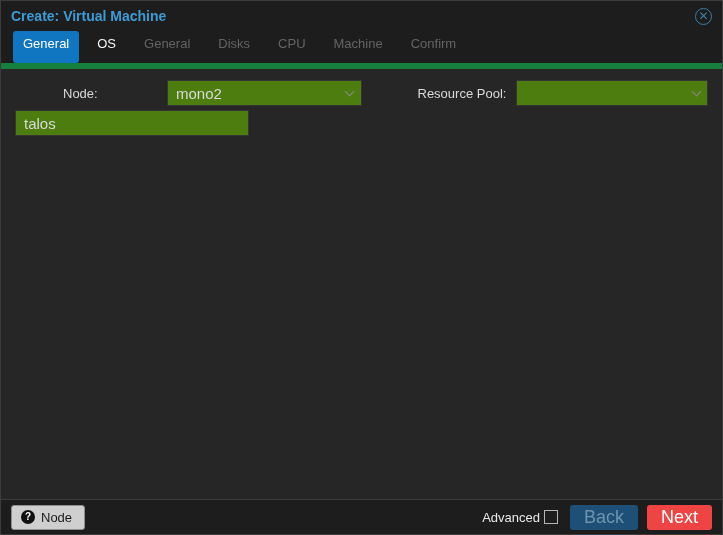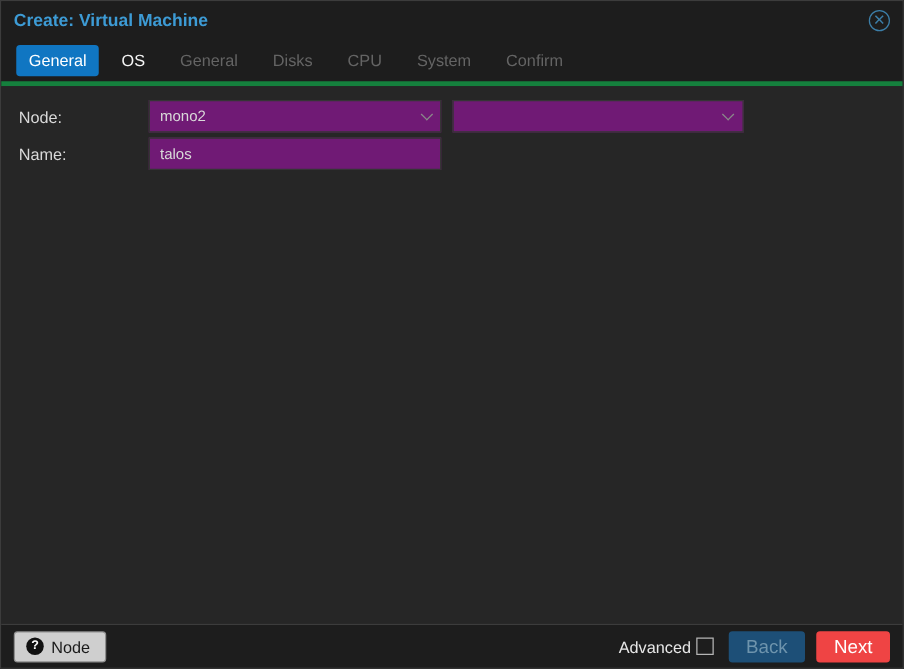--- a/index.html
+++ b/index.html
@@ -30,22 +30,22 @@
     width: 17px; height: 17px;
     border: 1px solid #3c7ea8; border-radius: 50%;
     color: #3c7ea8; font-size: 12px; line-height: 15px;
     text-align: center; cursor: pointer;
     background: transparent;
   }
   
   .tabbar {
     height: 38px; flex: 0 0 38px;
     background: #1d1d1d;
-    border-bottom: 4px solid #15803d;
-    display: flex; align-items: center;
+    border-bottom: 6px solid #15803d;
+    display: flex; 
     padding: 0 12px;
   }
   .tab {
     font-size: 13px;
     padding: 5px 10px; margin-right: 8px;
     border-radius: 3px;
     color: #c9c9c9; cursor: pointer;
     white-space: nowrap;
   }
   .tab.active { background: #1076c2; color: #ffffff; }
@@ -58,34 +58,34 @@
     padding: 11px 14px;
     display: flex;
   }
   .col { width: 50%; }
   .row {
     display: flex; align-items: center;
     margin-bottom: 4px; height: 26px;
   }
   .row .lbl {
     color: #d9d9d9; font-size: 13px;
-    width: 104px; flex: 0 0 104px;
+    width: 104px; flex: 0 0 104px; margin-left: 48px;
   }
   .col.right .lbl { width: 106px; flex: 0 0 106px; padding-left: 8px; }
   .field {
     position: relative;
     height: 26px; flex: 1 1 auto;
     max-width: 234px;
   }
   .col.right .field { max-width: 233px; }
   .field input {
     width: 100%; height: 26px;
-    background: #701a75;
+    background: #4d7c0f;
     border: 1px solid #353535;
-    color: #d9d9d9; font-size: 12px;
+    color: #d9d9d9; font-size: 15px;
     font-family: "Liberation Sans", "DejaVu Sans", sans-serif;
     padding: 0 22px 0 8px;
     outline: none;
   }
   .field.plain input { padding-right: 10px; }
   .trigger {
     position: absolute; right: 4px; top: 0;
     height: 26px; width: 16px;
     display: flex; flex-direction: column;
     align-items: center; justify-content: center;
@@ -126,21 +126,21 @@
     color: #e8e8e8; font-size: 13px; margin-right: 12px;
   }
   .checkbox {
     width: 14px; height: 14px;
     border: 1px solid #b5b5b5;
     background: #1d1d1d;
     display: inline-block; cursor: pointer;
   }
   .btn {
     height: 25px; border-radius: 3px; border: none;
-    font-size: 15px; padding: 0 14px; cursor: pointer;
+    font-size: 18px; padding: 0 14px; cursor: pointer;
     font-family: "Liberation Sans", "DejaVu Sans", sans-serif;
   }
   .btn.back { background: #1d4f77; color: #6e94ad; margin-right: 9px; min-width: 58px; }
   .btn.next { background: #ef4444; color: #ffffff; min-width: 56px; }
 </style>
 </head>
 <body>
 
 <div class="dialog">
 
@@ -148,44 +148,44 @@
     <span class="title">Create: Virtual Machine</span>
     <span class="close-btn">✕</span>
   </div>
 
   <div class="tabbar">
     <span class="tab active">General</span>
     <span class="tab enabled">OS</span>
     <span class="tab disabled">General</span>
     <span class="tab disabled">Disks</span>
     <span class="tab disabled">CPU</span>
-    <span class="tab disabled">System</span>
+    <span class="tab disabled">Machine</span>
     <span class="tab disabled">Confirm</span>
   </div>
 
   <div class="body">
     <div class="col left">
       <div class="row">
         <span class="lbl">Node:</span>
         <span class="field">
           <input type="text" value="mono2" style="">
           <span class="trigger">
               <i class="chev down"></i>
             </span>
         </span>
       </div>
       <div class="row">
-        <span class="lbl">Name:</span>
         <span class="field plain">
           <input type="text" value="talos" style="">
         </span>
       </div>
     </div>
     <div class="col right">
       <div class="row">
+        <span class="lbl">Resource Pool:</span>
         <span class="field">
           <input type="text" value="" style="">
           <span class="trigger">
               <i class="chev down"></i>
             </span>
         </span>
       </div>
     </div>
   </div>
 

